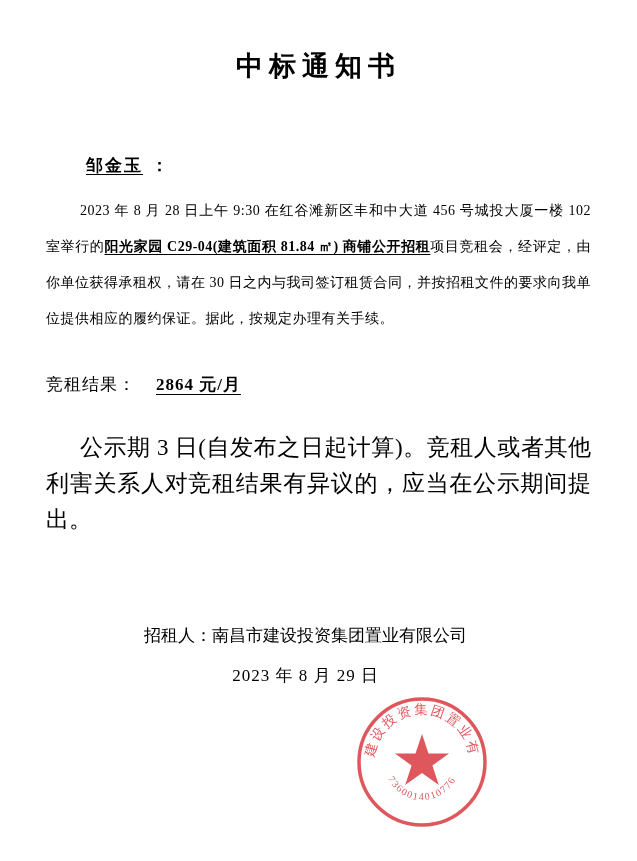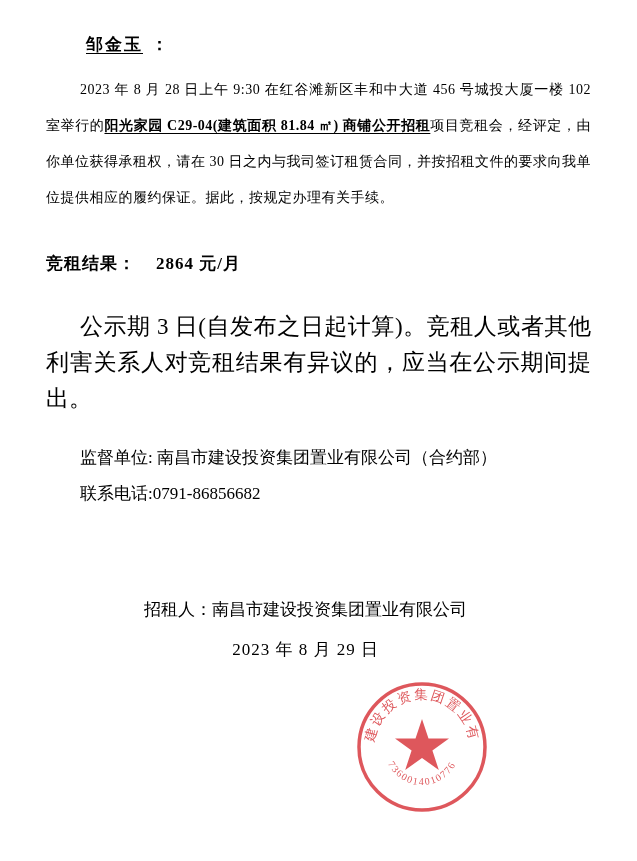--- a/index.html
+++ b/index.html
@@ -25,21 +25,21 @@
   .doc-title {
     text-align: center;
     font-size: 27px;
     font-weight: bold;
     letter-spacing: 6px;
     margin-top: 48px;
     margin-bottom: 0;
     font-family: "Liberation Serif", "DejaVu Serif", serif;
   }
   .salutation {
-    margin-top: 33px;
+    margin-top: 70px;
     font-size: 17px;
     font-weight: bold;
     margin-left: 40px;
   }
   .salutation .name {
     text-decoration: underline;
     text-underline-offset: 3px;
     letter-spacing: 2px;
   }
   .salutation .colon {
@@ -60,23 +60,24 @@
     text-decoration: underline;
     text-underline-offset: 3px;
   }
   .result-line {
     margin-top: 36px;
     font-size: 17px;
     font-weight: bold;
     letter-spacing: 1px;
   }
   .result-line .res-label {
-    font-weight: bold;
+    font-weight: normal;
   }
   .result-line .res-value {
+    text-decoration: underline;
     text-underline-offset: 4px;
     margin-left: 14px;
     padding: 0 6px;
     font-weight: bold;
   }
   .notice-para {
     margin-top: 34px;
     font-size: 23px;
     line-height: 36px;
     text-align: justify;
@@ -113,39 +114,36 @@
     pointer-events: none;
     opacity: 0.85;
   }
   .seal svg { display: block; }
 </style>
 </head>
 <body>
 
 <div class="page">
 
+  <h1 class="doc-title">中标通知书</h1>
 
   <div class="salutation">
     <span class="name">邹金玉</span><span class="colon">：</span>
   </div>
 
   <p class="body-para">
     <span>2023 年 8 月 28 日上午 9:30 在红谷滩新区丰和中大道 456 号城投大厦一楼 102 室举行的</span><span class="hl">阳光家园 C29-04(建筑面积 81.84 ㎡) 商铺公开招租</span><span>项目竞租会，经评定，由你单位获得承租权，请在 30 日之内与我司签订租赁合同，并按招租文件的要求向我单位提供相应的履约保证。据此，按规定办理有关手续。</span>
   </p>
 
   <div class="result-line">
     <span class="res-label">竞租结果：</span><span class="res-value">2864 元/月</span>
   </div>
 
   <p class="notice-para">公示期 3 日(自发布之日起计算)。竞租人或者其他利害关系人对竞租结果有异议的，应当在公示期间提出。</p>
 
-  <div class="info-block">
-    <div class="info-line">监督单位: 南昌市建设投资集团置业有限公司（合约部）</div>
-    <div class="info-line">联系电话:0791-86856682</div>
-  </div>
 
   <div class="seal">
     <svg width="140" height="140" viewBox="0 0 140 140" xmlns="http://www.w3.org/2000/svg">
       <defs>
         <path id="sealTopArc" d="M 22,70 A 48,48 0 0 1 118,70" fill="none"></path>
         <path id="sealBottomArc" d="M 32,70 A 38,38 0 0 0 108,70" fill="none"></path>
       </defs>
       <circle cx="70" cy="70" r="63" fill="none" stroke="#d4242a" stroke-width="3.5" opacity="0.9"></circle>
       <g fill="#d4242a" opacity="0.9">
         <polygon points="70,42 76.5,61.5 97,61.5 80.4,73.5 86.8,93 70,81 53.2,93 59.6,73.5 43,61.5 63.5,61.5"></polygon>

